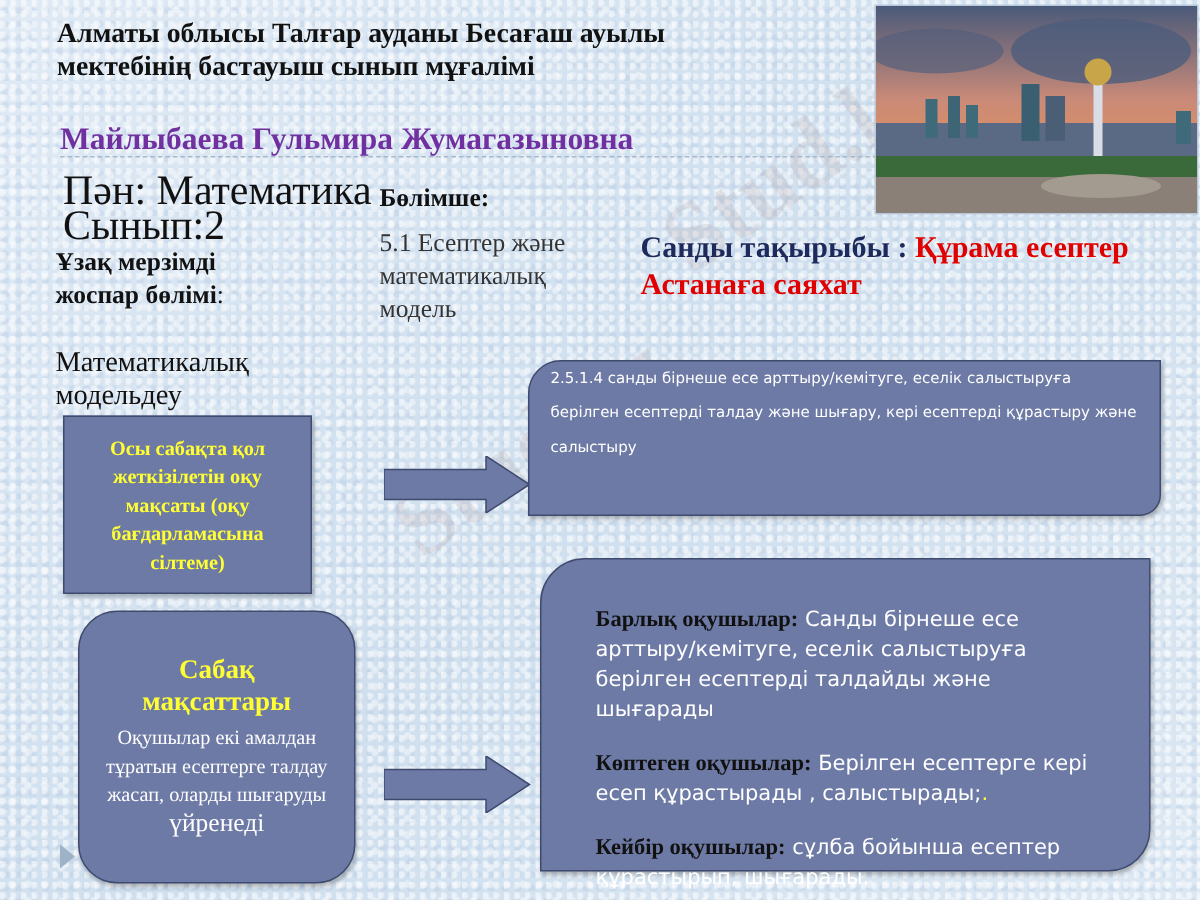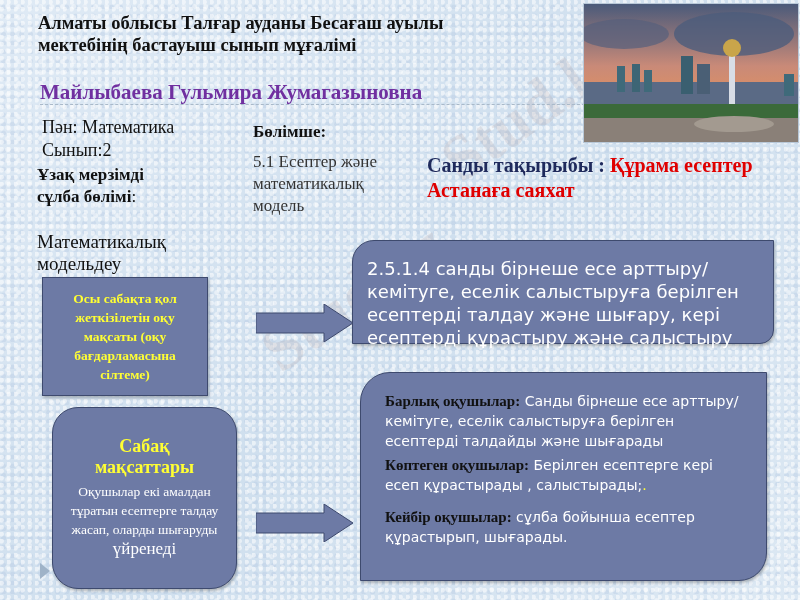--- a/index.html
+++ b/index.html
@@ -23,53 +23,53 @@
     left:38px; top:12px; width:520px; font-weight:bold; font-size:18.5px; line-height:22px; color:#111;
   }
   .teacher {
     left:40px; top:80px; font-weight:bold; font-size:21px; color:#7030a0;
   }
   .dash-line { left:40px; top:104px; width:545px; border-top:1px dashed #a9b9c9; }
   .photo {
     left:583px; top:3px; width:214px; height:138px; overflow:hidden;
     border:1px solid #b8c8d8;
   }
-  .subject { left:42px; top:116px; font-size:18px; line-height:23px; color:#111; }
+  .subject { left:42px; top:116px; font-size:28px; line-height:23px; color:#111; }
   .section-label { left:253px; top:122px; font-size:17px; font-weight:bold; color:#111; }
   .section-value { left:253px; top:151px; font-size:17px; line-height:22px; color:#333; width:160px; }
   .topic { left:427px; top:153px; font-weight:bold; font-size:20px; line-height:25px; }
   .topic .lbl { color:#1f2a5c; }
   .topic .val { color:#e00000; }
   .longterm-label { left:37px; top:164px; font-weight:bold; font-size:17px; line-height:22px; color:#111; }
   .longterm-value { left:37px; top:231px; font-size:19px; line-height:22px; color:#111; }
   .box {
     background:#6d7aa5; border:1px solid #3e4a6e; color:#fff;
     box-shadow: 1px 2px 3px rgba(0,0,0,0.25);
   }
   .obj-box {
     left:42px; top:277px; width:164px; height:117px; text-align:center;
     display:flex; align-items:center; justify-content:center;
   }
   .obj-box span { color:#ffff33; font-weight:bold; font-size:13.5px; line-height:19px; width:150px; }
   .goal-box-top {
     left:352px; top:240px; width:422px; height:104px; border-radius:22px 0 14px 0;
-    font-family:"DejaVu Sans", sans-serif; font-size:18px; line-height:23px; padding:16px 10px 0 14px; box-sizing:border-box;
+    font-family:"DejaVu Sans", sans-serif; font-size:10px; line-height:23px; padding:0 10px 0 14px; box-sizing:border-box;
   }
   .goals-box {
     left:52px; top:407px; width:183px; height:180px; border-radius:26px; text-align:center;
   }
   .goals-title { color:#ffff33; font-weight:bold; font-size:18px; line-height:21px; margin-top:28px; }
   .goals-text { color:#fff; font-size:13.5px; line-height:19px; margin-top:4px; }
   .goals-text .big { font-size:17px; }
   .outcomes-box {
     left:360px; top:372px; width:407px; height:209px; border-radius:30px 0 28px 0;
     font-family:"DejaVu Sans", sans-serif; font-size:14px; line-height:20px; padding:14px 12px 0 20px; box-sizing:border-box;
   }
   .outcomes-box .b { font-family:"Liberation Serif", serif; font-weight:bold; color:#111; font-size:15px; }
-  .outcomes-box p { margin:4px; }
+  .outcomes-box p { margin:16px; }
   .arrow { width:98px; height:38px; }
   .nav-tri { left:40px; top:563px; width:0; height:0; border-top:8px solid transparent; border-bottom:8px solid transparent; border-left:10px solid #9fb3c8; }
 </style>
 </head>
 <body>
 
 <div class="watermark" style="left:430px;top:70px;">Stud.kz</div>
 <div class="watermark" style="left:250px;top:260px;">Stud.kz</div>
 <div class="watermark" style="left:450px;top:470px;">Stud.kz</div>
 
@@ -115,21 +115,21 @@
 <div class="abs section-label">Бөлімше:</div>
 <div class="abs section-value">5.1 Есептер және математикалық модель</div>
 
 <div class="abs topic">
   <span class="lbl">Санды тақырыбы : </span><span class="val">Құрама есептер</span><br>
   <span class="val">Астанаға саяхат</span>
 </div>
 
 <div class="abs longterm-label">
   <div>Ұзақ мерзімді</div>
-  <div><span>сұлба бөлімі</span><span style="font-weight:normal">:</span></div>
+  <div><span>жоспар бөлімі</span><span style="font-weight:normal">:</span></div>
 </div>
 <div class="abs longterm-value" style="width:160px;">Математикалық модельдеу</div>
 
 <div class="abs box obj-box">
   <span>Осы сабақта қол жеткізілетін оқу мақсаты (оқу бағдарламасына сілтеме)</span>
 </div>
 
 <svg class="abs arrow" style="left:256px;top:304px;" viewBox="0 0 98 38">
   <polygon points="0,9 68,9 68,0 97,19 68,38 68,29 0,29" fill="#6d7aa5" stroke="#3e4a6e" stroke-width="1"></polygon>
 </svg>

